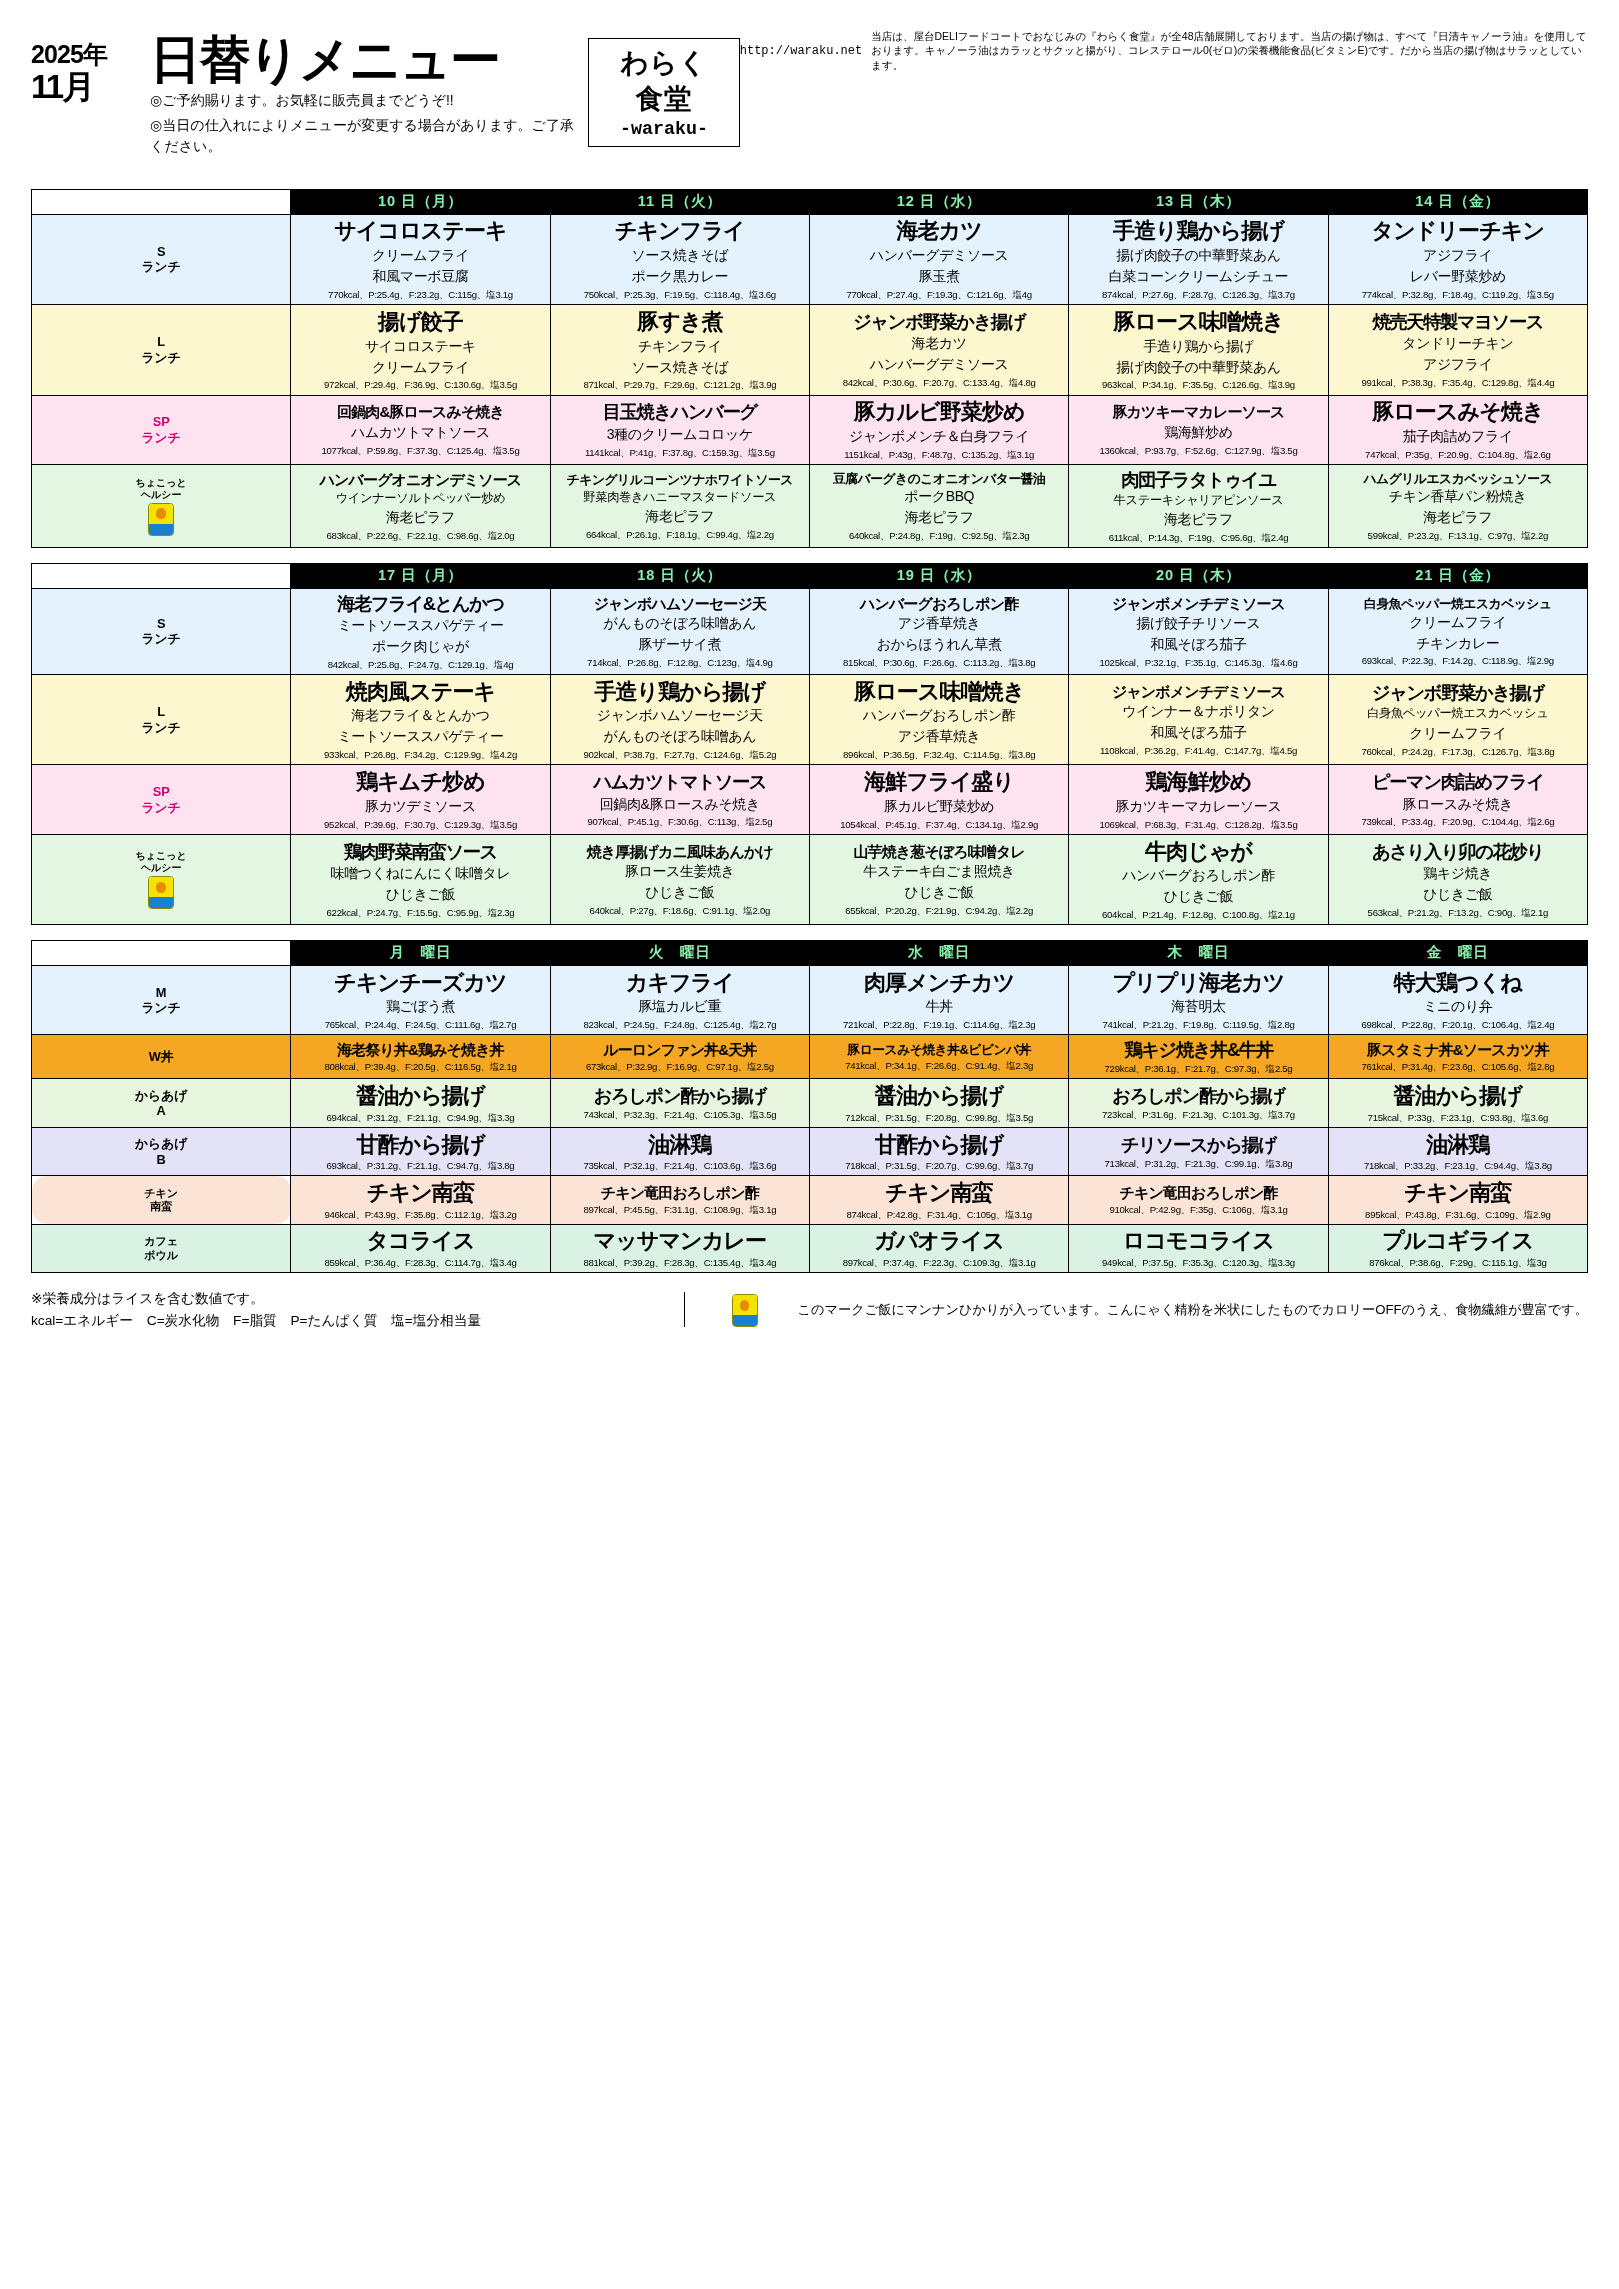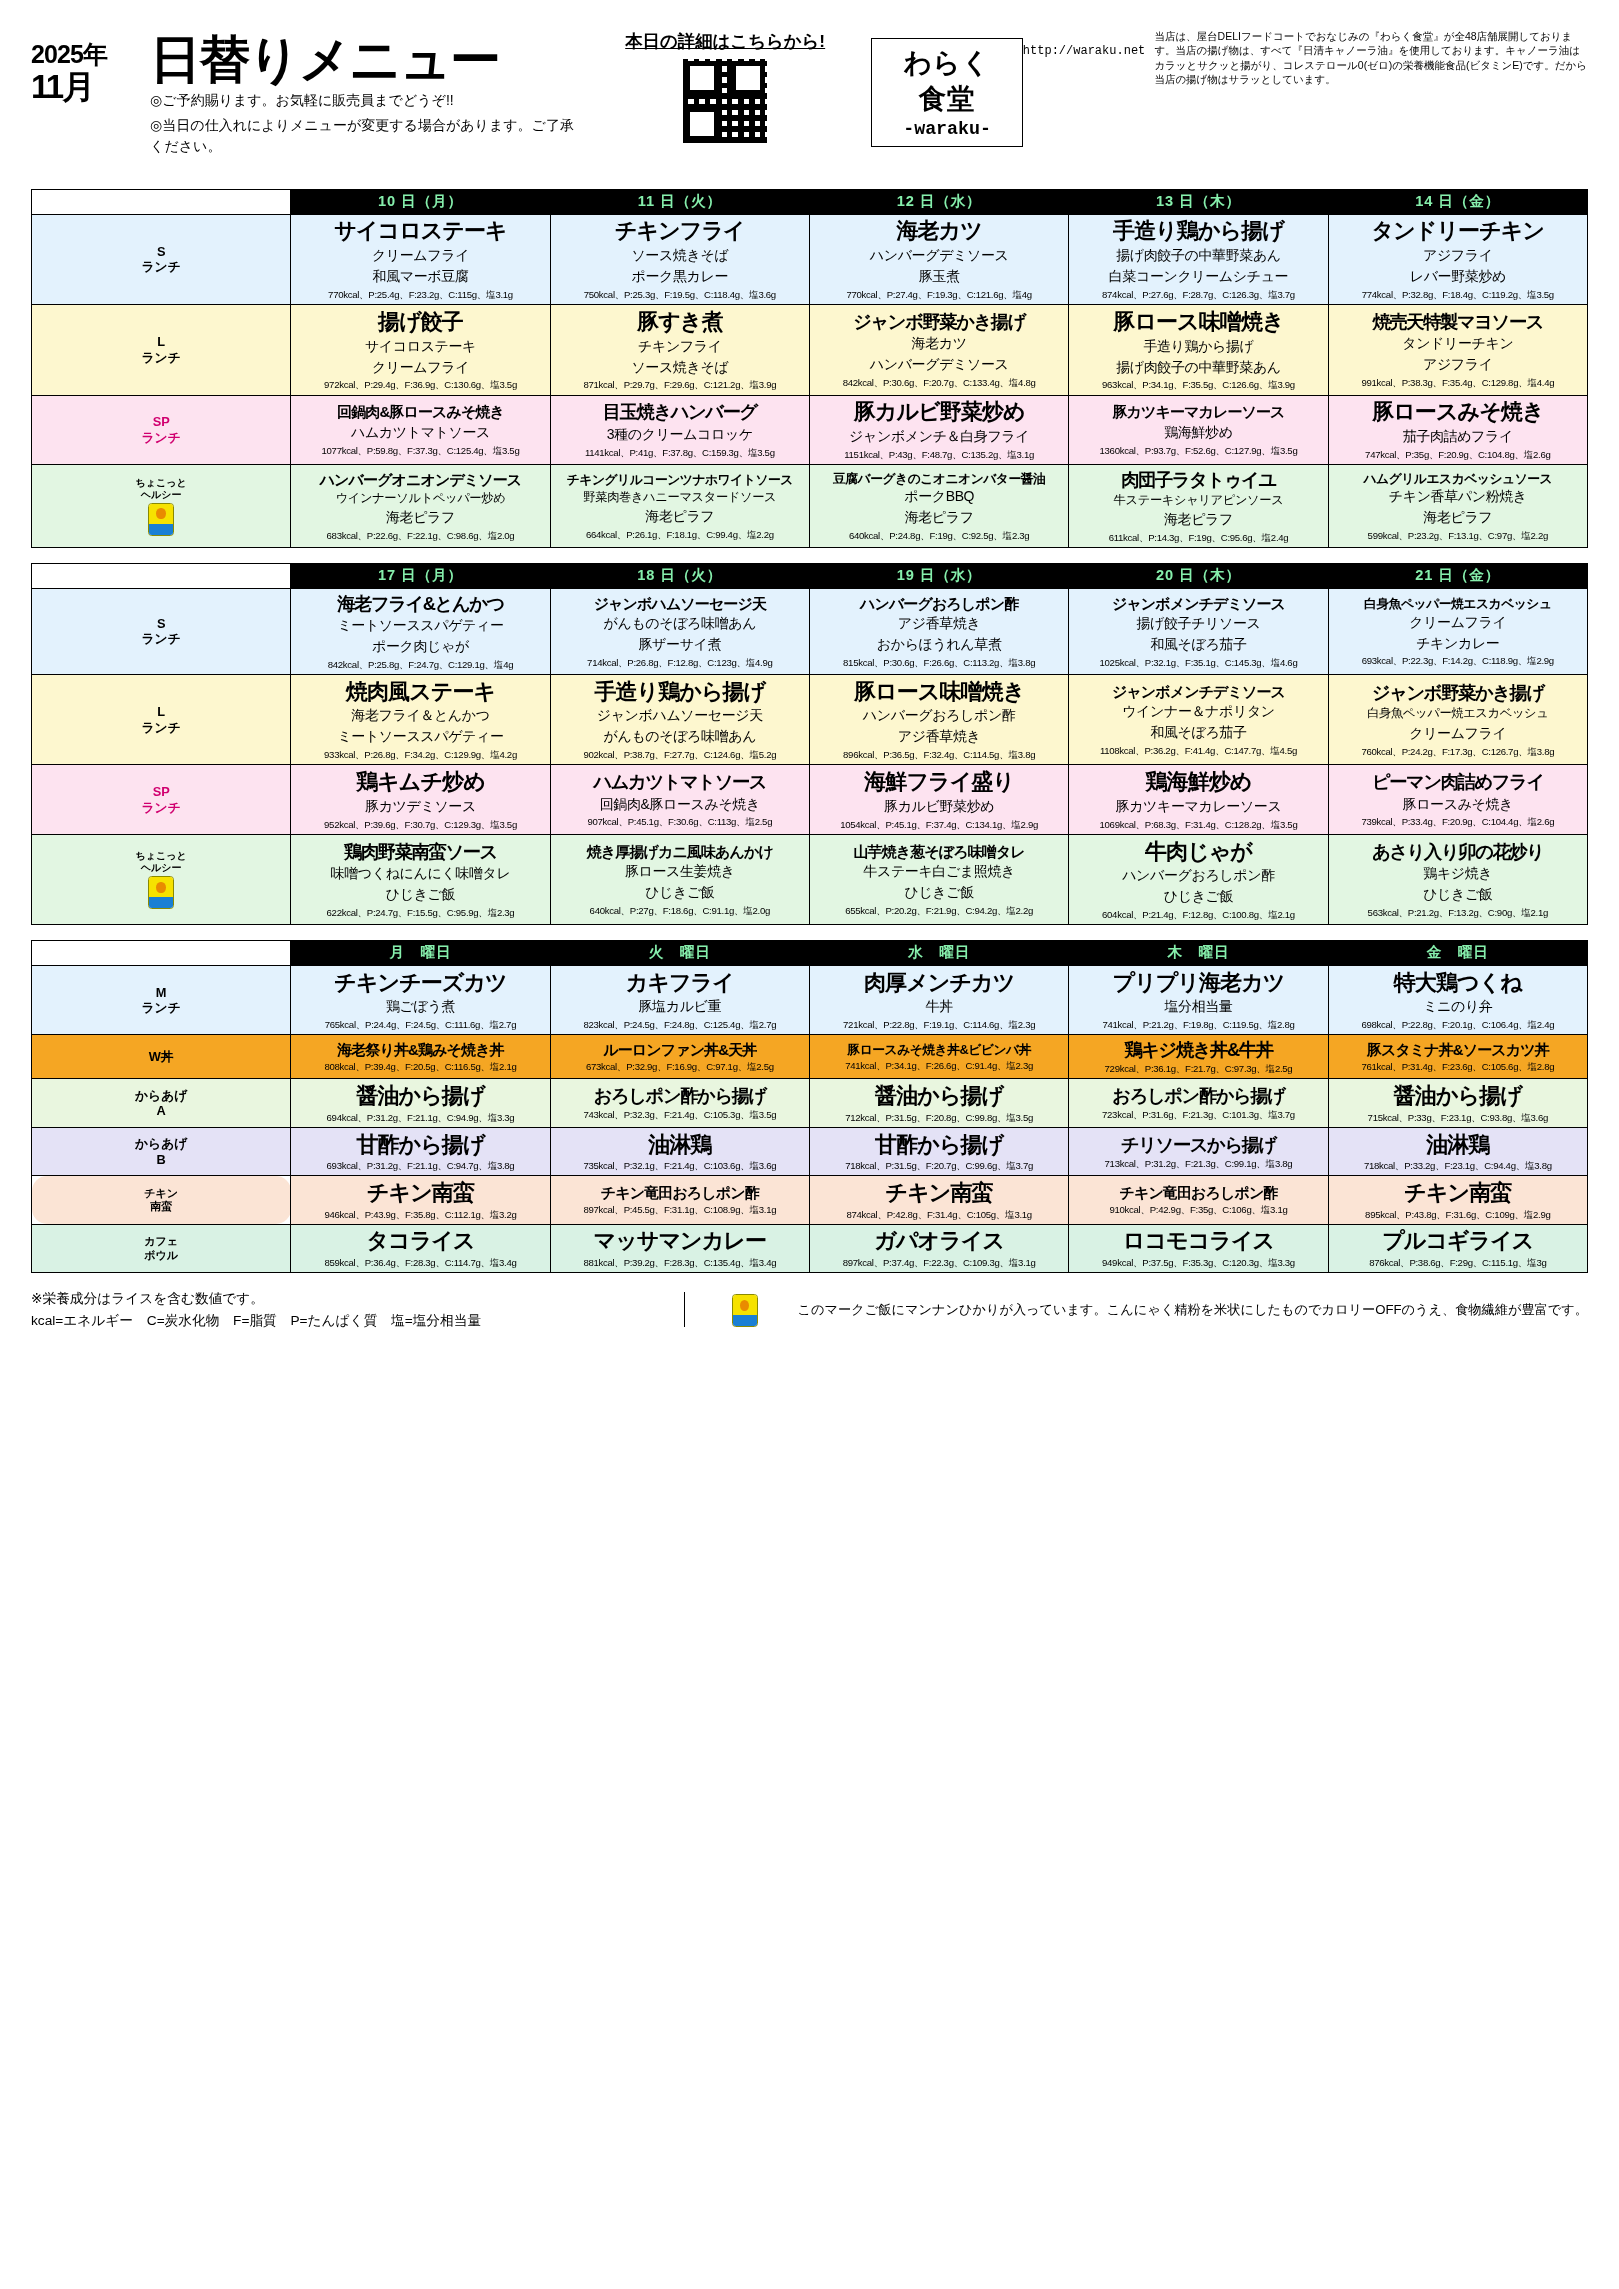--- a/index.html
+++ b/index.html
@@ -88,26 +88,20 @@
   <div class="header">
     <div class="hdr-date">
       <div class="yr">2025年</div>
       <div class="mo">11月</div>
     </div>
     <div class="hdr-title">
       <div class="main">日替りメニュー</div>
       <div class="note">◎ご予約賜ります。お気軽に販売員までどうぞ!!</div>
       <div class="note">◎当日の仕入れによりメニューが変更する場合があります。ご了承ください。</div>
     </div>
-    <div class="hdr-qr">
-      <div class="qlabel">本日の詳細はこちらから!</div>
-      <div class="qr">
-          <i></i>
-        </div>
-    </div>
     <div class="hdr-brand">
       <div class="brandbox">
         <div class="b1">わらく食堂</div>
         <div class="b2">-waraku-</div>
       </div>
       <div class="url">http://waraku.net</div>
     </div>
     <div class="hdr-text">当店は、屋台DELIフードコートでおなじみの『わらく食堂』が全48店舗展開しております。当店の揚げ物は、すべて『日清キャノーラ油』を使用しております。キャノーラ油はカラッとサクッと揚がり、コレステロール0(ゼロ)の栄養機能食品(ビタミンE)です。だから当店の揚げ物はサラッとしています。</div>
   </div>
 
@@ -508,21 +502,21 @@
           <td class="bg-m">
             <div class="cell">
               <div class="m1">肉厚メンチカツ</div>
               <div class="sub">牛丼</div>
               <div class="nut">721kcal、P:22.8g、F:19.1g、C:114.6g、塩2.3g</div>
             </div>
           </td>
           <td class="bg-m">
             <div class="cell">
               <div class="m1">プリプリ海老カツ</div>
-              <div class="sub">塩分相当量</div>
+              <div class="sub">海苔明太</div>
               <div class="nut">741kcal、P:21.2g、F:19.8g、C:119.5g、塩2.8g</div>
             </div>
           </td>
           <td class="bg-m">
             <div class="cell">
               <div class="m1">特大鶏つくね</div>
               <div class="sub">ミニのり弁</div>
               <div class="nut">698kcal、P:22.8g、F:20.1g、C:106.4g、塩2.4g</div>
             </div>
           </td>

